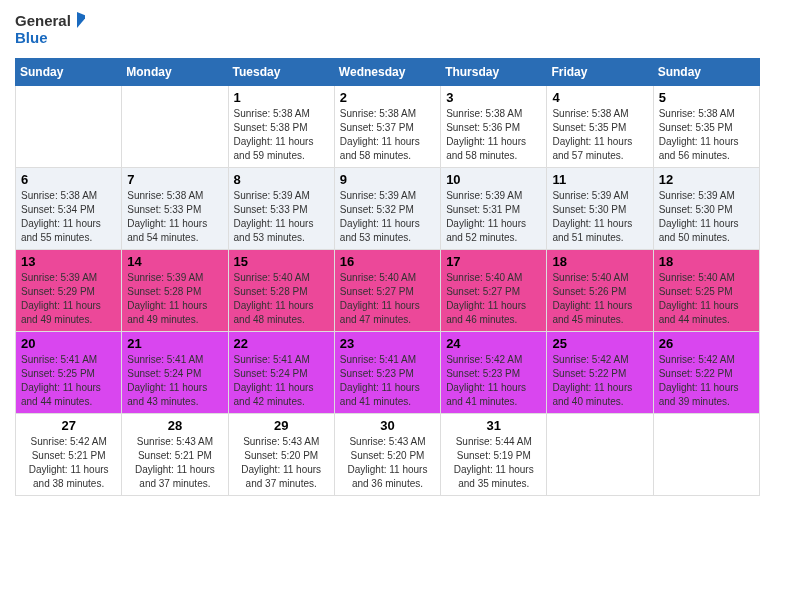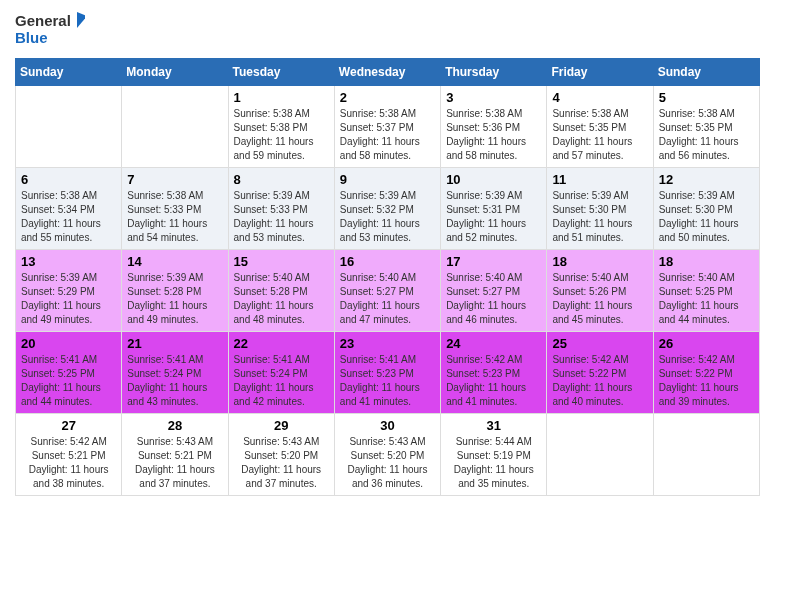--- a/index.html
+++ b/index.html
@@ -159,21 +159,21 @@
       </td>
           <td>
         <span class="day-num">11</span>
         <span class="cell-text">Sunrise: 5:39 AM<br>Sunset: 5:30 PM<br>Daylight: 11 hours and 51 minutes.</span>
       </td>
           <td>
         <span class="day-num">12</span>
         <span class="cell-text">Sunrise: 5:39 AM<br>Sunset: 5:30 PM<br>Daylight: 11 hours and 50 minutes.</span>
       </td>
         </tr>
-        <tr style="background: #f0abfc;">
+        <tr style="background: #ec4899;">
           <td>
         <span class="day-num">13</span>
         <span class="cell-text">Sunrise: 5:39 AM<br>Sunset: 5:29 PM<br>Daylight: 11 hours and 49 minutes.</span>
       </td>
           <td>
         <span class="day-num">14</span>
         <span class="cell-text">Sunrise: 5:39 AM<br>Sunset: 5:28 PM<br>Daylight: 11 hours and 49 minutes.</span>
       </td>
           <td>
         <span class="day-num">15</span>

